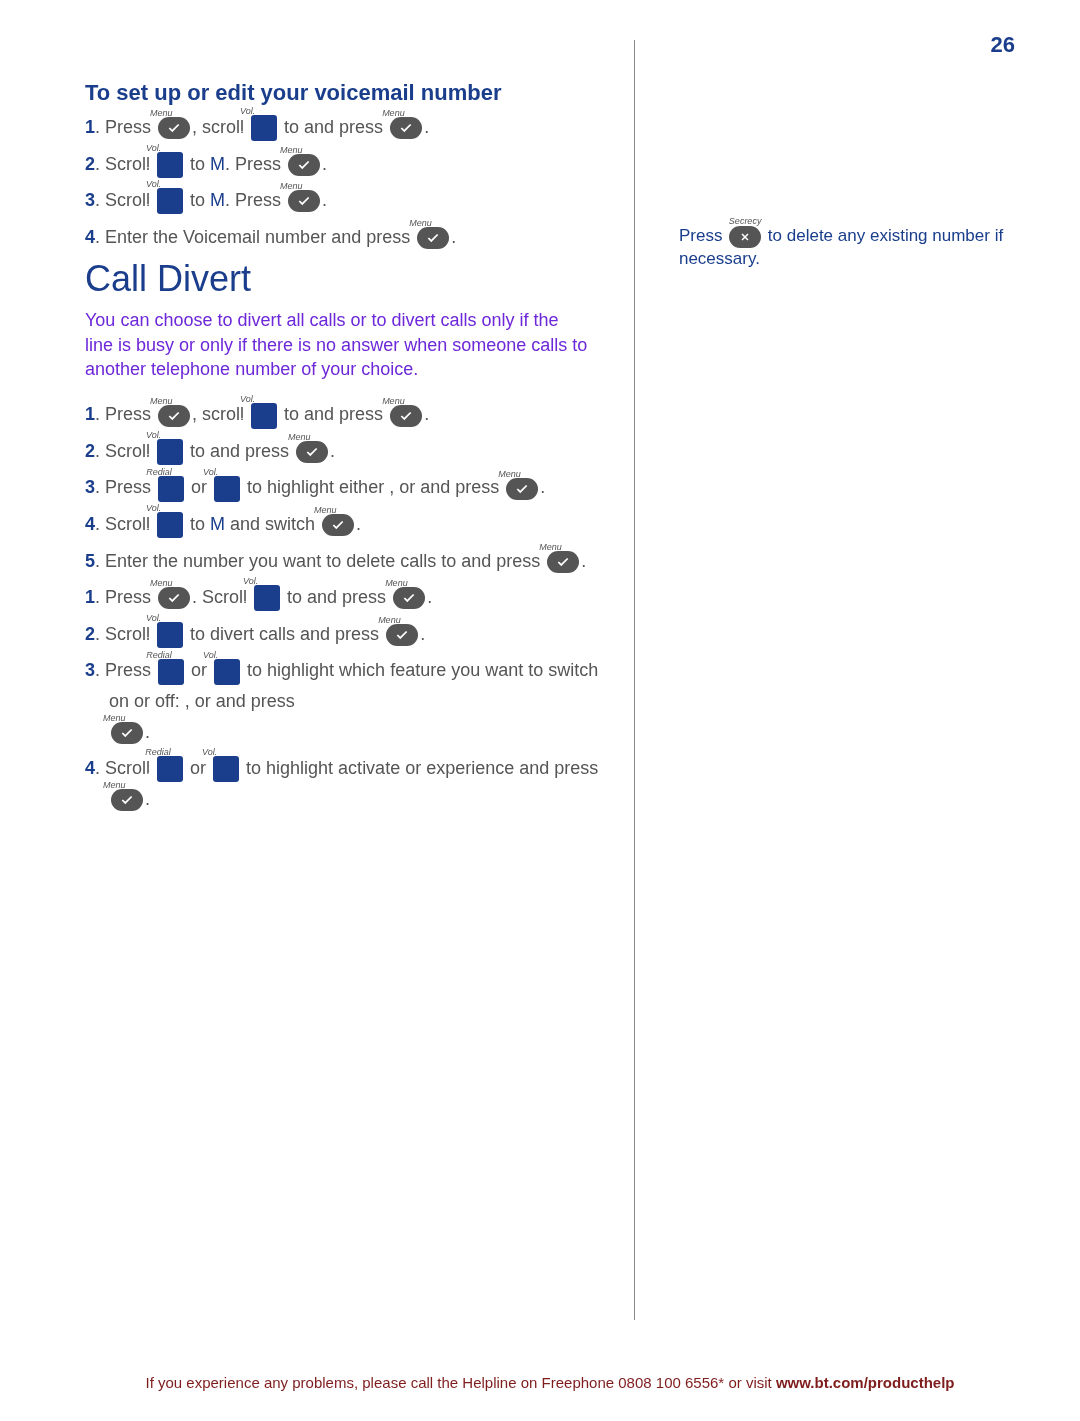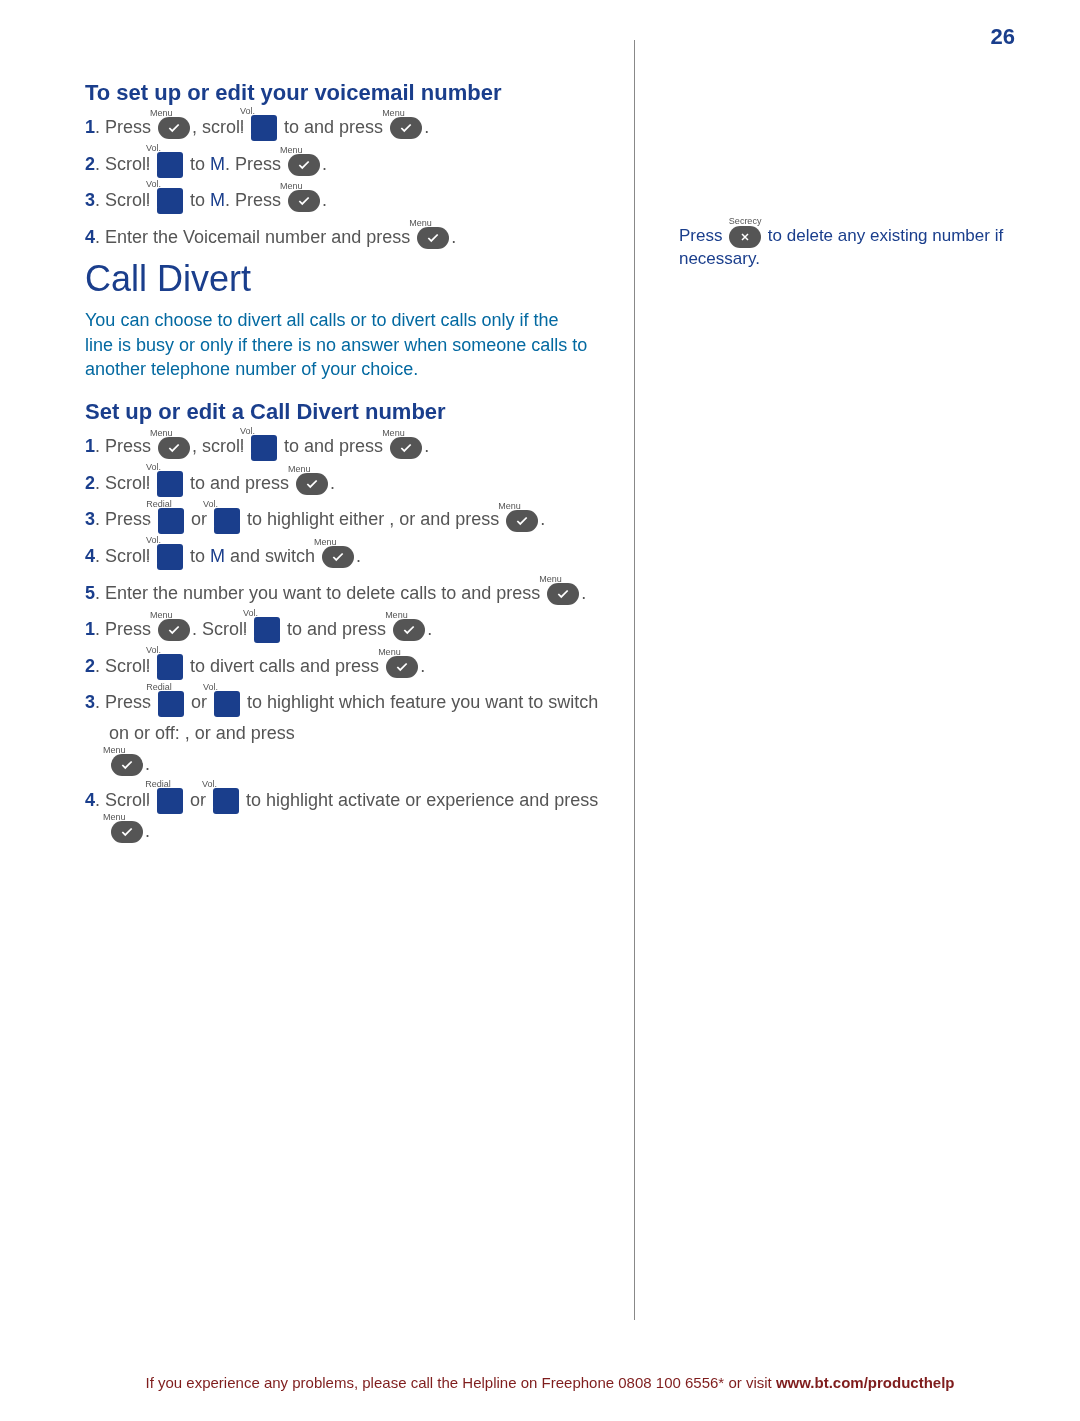--- a/index.html
+++ b/index.html
@@ -11,21 +11,21 @@
 }
 .page {
   width: 1080px;
   height: 1421px;
   position: relative;
   padding: 40px 65px 30px 85px;
   box-sizing: border-box;
 }
 .page-number {
   position: absolute;
-  top: 24px;
+  top: 32px;
   right: 65px;
   color: #1a3e8c;
   font-weight: bold;
   font-size: 22px;
 }
 .columns {
   display: flex;
   gap: 44px;
 }
 .main-col {
@@ -45,21 +45,21 @@
   font-size: 22px;
   margin: 0 0 6px 0;
 }
 .heading {
   color: #1a3e8c;
   font-size: 36px;
   font-weight: normal;
   margin: 4px 0 8px 0;
 }
 .bodytext {
-  color: #0369a1;
+  color: #6d28d9;
   font-size: 18px;
   line-height: 1.35;
   margin: 0 14px 18px 0;
 }
 .step {
   color: #555;
   font-size: 18px;
   line-height: 1.7;
   margin: 0 0 6px 0;
   padding-left: 24px;
@@ -87,20 +87,21 @@
   font-size: 15px;
 }
 .footer b { font-weight: bold; }
 
 
 .key {
   display: inline-block;
   vertical-align: middle;
   position: relative;
   margin: 0 2px;
+  font-style: italic;
 }
 .key-label {
   position: absolute;
   font-size: 9px;
   color: #555;
   white-space: nowrap;
   left: 50%;
   transform: translateX(-50%);
   top: -11px;
 }
@@ -179,21 +180,20 @@
 
       <p class="step"><span class="num">4</span><span>.  Enter the Voicemail number and press </span><span class="key"><span class="key-label">Menu</span><span class="key-oval key-check">
               <svg viewBox="0 0 24 24">
                 <path d="M4 12l5 5L20 6" stroke="#fff" stroke-width="3" fill="none"></path>
               </svg>
             </span></span>.</p>
 
       <h1 class="heading">Call Divert</h1>
       <p class="bodytext">You can choose to divert all calls or to divert calls only if the line is busy or only if there is no answer when someone calls to another telephone number of your choice.</p>
 
-      <p class="subheading">Set up or edit a Call Divert number</p>
 
       <p class="step"><span class="num">1</span><span>.  Press </span><span class="key"><span class="key-label">Menu</span><span class="key-oval key-check">
               <svg viewBox="0 0 24 24">
                 <path d="M4 12l5 5L20 6" stroke="#fff" stroke-width="3" fill="none"></path>
               </svg>
             </span></span><span>, scroll </span><span class="key"><span class="key-label">Vol.</span><span class="key-rect">
               <span class="arrow">⌄</span>
               <span class="tiny">Calls</span>
             </span></span><span> to  and press </span><span class="key"><span class="key-label">Menu</span><span class="key-oval key-check">
               <svg viewBox="0 0 24 24">

